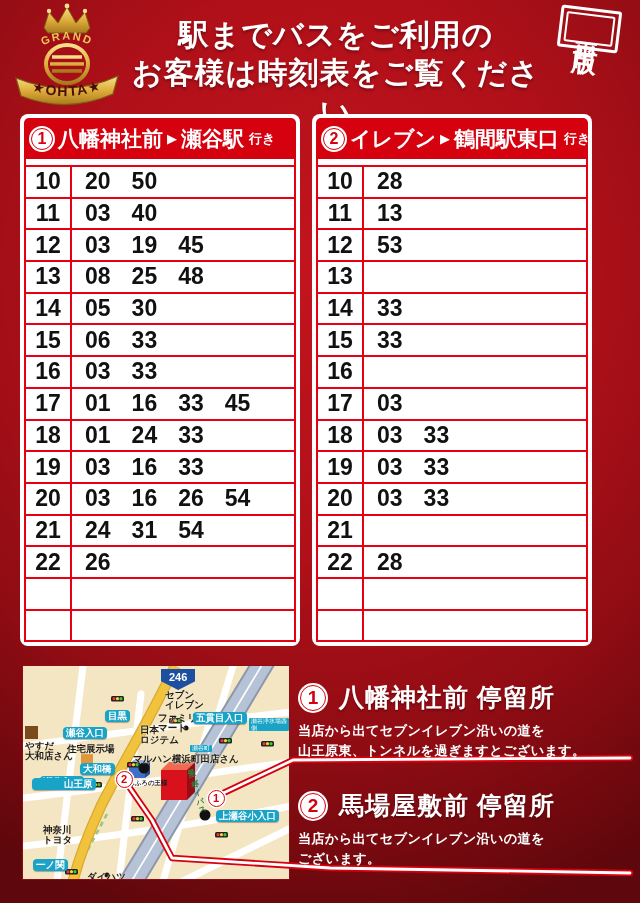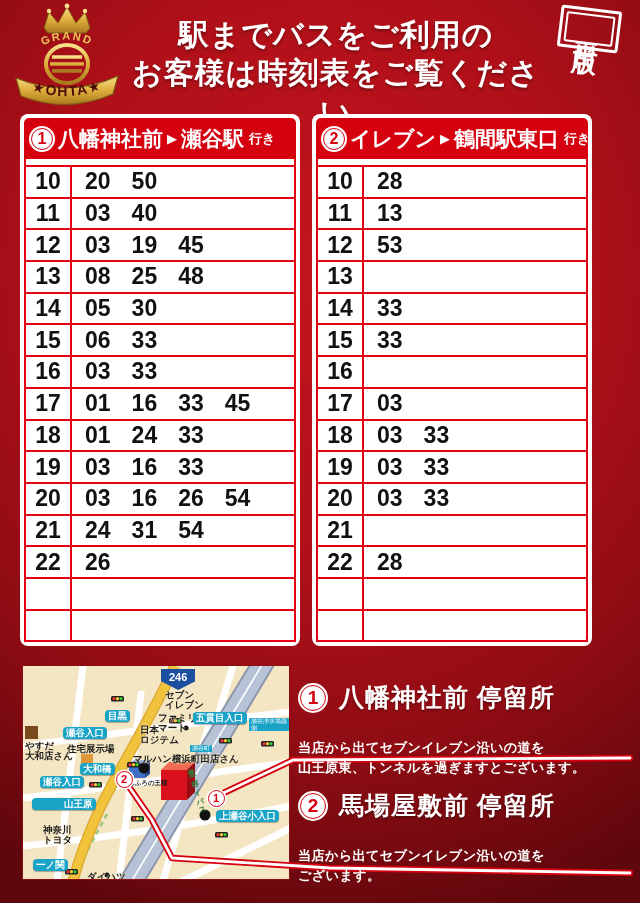--- a/index.html
+++ b/index.html
@@ -72,21 +72,21 @@
     color:#d6010f; font-weight:900; font-size:11px;
     display:flex; align-items:center; justify-content:center;
   }
   
   .connectors { position:absolute; left:0; top:660px; width:640px; height:243px; z-index:1; pointer-events:none; }
   
   .stop { position:absolute; left:298px; width:336px; color:#fff; z-index:2; }
   .stop-head { display:flex; align-items:center; gap:11px; }
   .stop-head .num-badge { width:30px; height:30px; font-size:19px; }
   .stop-title { font-weight:900; font-size:25px; letter-spacing:1px; text-shadow:0 2px 2px rgba(0,0,0,.3); }
-  .stop-lines { margin-top:24px; font-size:13.2px; font-weight:bold; line-height:1.5; letter-spacing:.3px; }
+  .stop-lines { margin-top:7px; font-size:13.2px; font-weight:bold; line-height:1.5; letter-spacing:.3px; }
 </style>
 </head>
 <body>
 
 <div class="page">
 
   <div class="logo">
     <svg width="112" height="104" viewBox="0 0 112 104">
       <defs>
         <linearGradient id="gold" x1="0" y1="0" x2="0" y2="1">
@@ -391,21 +391,21 @@
 ロジテム</span>
         <span class="mlabel black" style="left: 2px; top: 75px;">やすだ
 大和店さん</span>
         <span class="mlabel black" style="left: 44px; top: 78px;">住宅展示場</span>
         <span class="mlabel tiny-cyan" style="left: 167px; top: 79px;">瀬谷町</span>
         <span class="mlabel black" style="left: 110px; top: 88px;">マルハン横浜町田店さん</span>
         <span class="mlabel cyan" style="left: 37px; top: 97px; margin-left: 20px;">大和橋</span>
         <span class="mlabel vroad" style="left: 168px; top: 96px;">保土ヶ谷バイパス</span>
         <span class="mlabel cyan" style="left: 17px; top: 110px;">瀬谷入口</span>
         <span class="mlabel tiny-black" style="left: 105px; top: 113px;">おふろの王様</span>
-        <span class="mlabel cyan" style="left: 9px; top: 132px; padding-left: 32px;">山王原</span>
+        <span class="mlabel cyan" style="left: 9px; top: 112px; padding-left: 32px;">山王原</span>
         <span class="mlabel cyan" style="left: 193px; top: 144px;">上瀬谷小入口</span>
         <span class="mlabel black" style="left: 20px; top: 159px;">神奈川
 トヨタ</span>
         <span class="mlabel cyan" style="left: 10px; top: 193px; text-align: right;">一ノ関</span>
         <span class="mlabel black" style="left: 64px; top: 206px;">ダイハツ</span>
         <div class="map-marker" style="left: 184.5px; top: 123.5px;">1</div>
         <div class="map-marker" style="left: 92.5px; top: 104.5px;">2</div>
       </div>
   </div>
 

